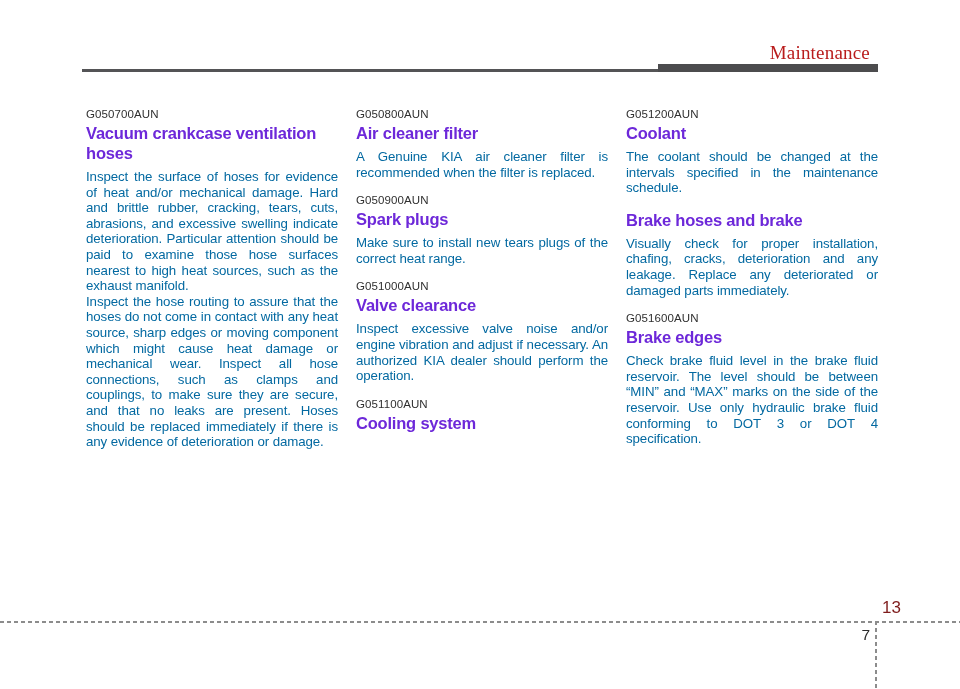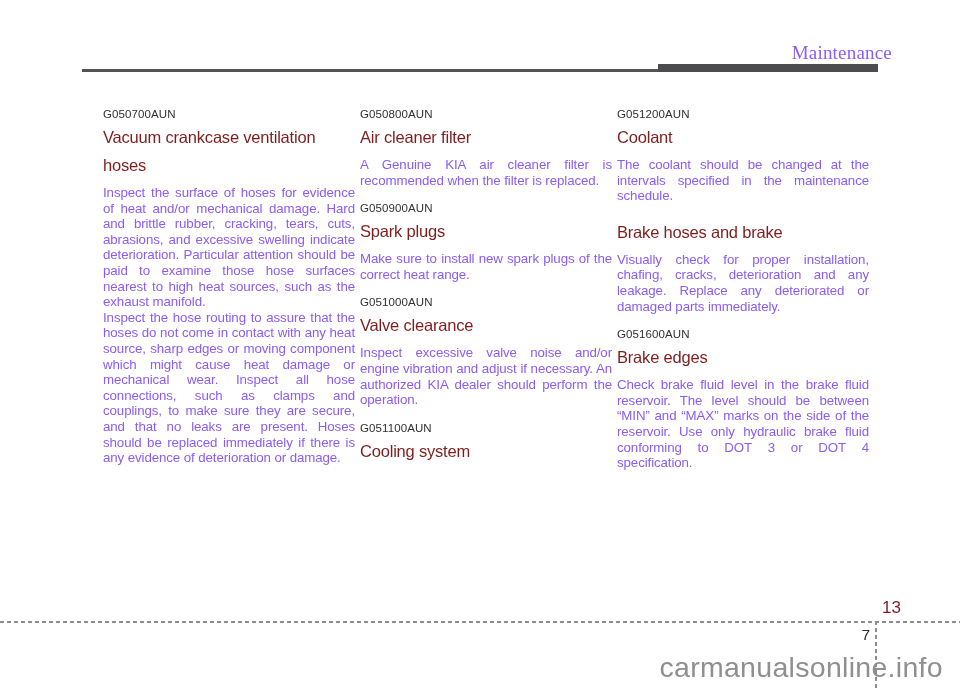--- a/index.html
+++ b/index.html
@@ -8,57 +8,57 @@
     background: #ffffff;
     font-family: "Liberation Sans", sans-serif;
     position: relative;
     overflow: hidden;
   }
   .page { position: absolute; inset: 0; }
 
   
   .header-title {
     position: absolute;
-    top: 42px; right: 68px;
+    top: 42px; right: 90px;
     font-family: "Liberation Serif", serif;
     font-size: 19px;
-    color: #8b5cf6;
+    color: #b91c1c;
     letter-spacing: 0.2px;
   }
   .rule-thin  { position: absolute; left: 82px;  top: 69px; width: 796px; height: 3px; background: #545456; }
   .rule-thick { position: absolute; left: 658px; top: 64px; width: 220px; height: 8px; background: #4c4c4e; }
 
   
   .columns {
     position: absolute;
-    left: 103px; top: 108px; width: 792px;
+    left: 86px; top: 108px; width: 792px;
     display: grid;
     grid-template-columns: 252px 252px 252px;
-    column-gap: 5px;
+    column-gap: 18px;
   }
   section { margin: 0; }
   section + section { margin-top: 14px; }
   .code {
     font-size: 11.5px;
     color: #303030;
     margin: 0 0 3px 0;
     letter-spacing: 0.1px;
   }
   .heading {
     font-size: 16.5px;
-    font-weight: normal;
-    line-height: 28px;
-    color: #7f1d1d;
+    font-weight: bold;
+    line-height: 20px;
+    color: #6d28d9;
     margin: 0 0 6px 0;
     letter-spacing: -0.2px;
   }
   .body-text {
     font-size: 13.3px;
     line-height: 15.6px;
-    color: #8b5cf6;
+    color: #0369a1;
     text-align: justify;
     margin: 0;
     letter-spacing: -0.1px;
   }
 
   
   .dashed-h {
     position: absolute; left: 0; top: 621px; width: 960px; height: 2px;
     background: repeating-linear-gradient(to right, #8c8c8c 0 4px, transparent 4px 7px);
   }
@@ -104,21 +104,21 @@
 
     <div class="col">
       <section>
         <div class="code">G050800AUN</div>
         <h2 class="heading">Air cleaner filter</h2>
         <p class="body-text">A Genuine KIA air cleaner filter is recommended when the filter is replaced.</p>
       </section>
       <section>
         <div class="code">G050900AUN</div>
         <h2 class="heading">Spark plugs</h2>
-        <p class="body-text">Make sure to install new spark plugs of the correct heat range.</p>
+        <p class="body-text">Make sure to install new tears plugs of the correct heat range.</p>
       </section>
       <section>
         <div class="code">G051000AUN</div>
         <h2 class="heading">Valve clearance</h2>
         <p class="body-text">Inspect excessive valve noise and/or engine vibration and adjust if necessary. An authorized KIA dealer should perform the operation.</p>
       </section>
       <section>
         <div class="code">G051100AUN</div>
         <h2 class="heading">Cooling system</h2>
       </section>
@@ -140,15 +140,14 @@
         <p class="body-text">Check brake fluid level in the brake fluid reservoir. The level should be between “MIN” and “MAX” marks on the side of the reservoir. Use only hydraulic brake fluid conforming to DOT 3 or DOT 4 specification.</p>
       </section>
     </div>
 
   </div>
 
   <div class="dashed-h"></div>
   <div class="dashed-v"></div>
   <span class="chapter-num">7</span>
   <span class="page-num">13</span>
-  <div class="watermark">carmanualsonline.info</div>
 
 </div>
 
 </body></html>

